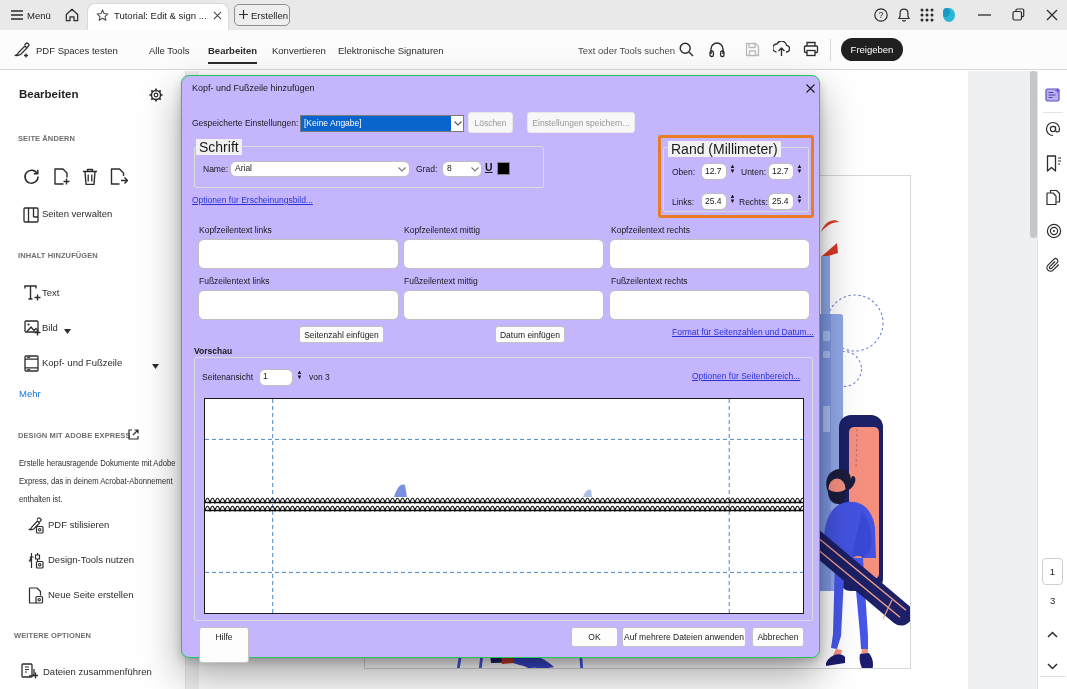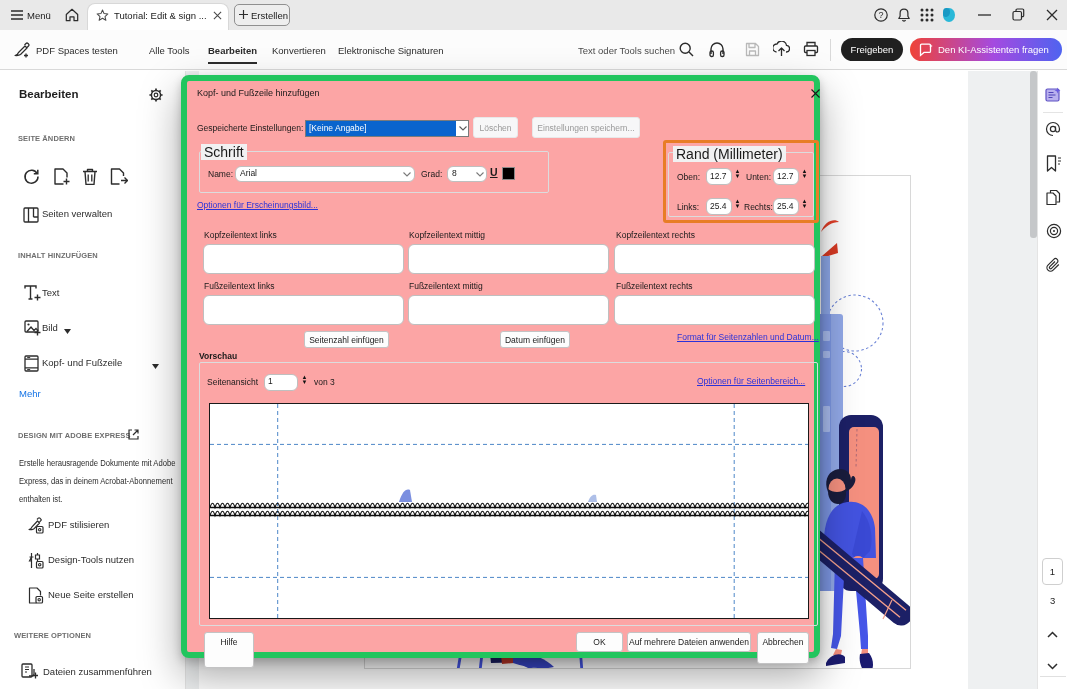--- a/index.html
+++ b/index.html
@@ -24,21 +24,21 @@
 
   
   #docarea { left:186px; top:71px; width:851px; height:618px; background:#eef0f1; }
   #page { left:13px; top:0px; width:769px; height:618px; background:#fff; }
   #frame { left:178px; top:104px; width:547px; height:494px; border:1px solid #d8d8d8; background:#fff; overflow:hidden; }
 
   
   #rail { left:1037px; top:71px; width:30px; height:618px; background:#fff; border-left:1px solid #e4e4e4; }
 
   
-  #dialog { left:181px; top:75px; width:639px; height:583px; background:#fca5a5; border:6px solid #22c55e; border-radius:8px; box-shadow:0 18px 40px rgba(0,0,0,.35), 0 4px 10px rgba(0,0,0,.2); }
+  #dialog { left:181px; top:75px; width:639px; height:583px; background:#c4b5fd; border:1px solid #22c55e; border-radius:8px; box-shadow:0 18px 40px rgba(0,0,0,.35), 0 4px 10px rgba(0,0,0,.2); }
   .dlg { font-size:8.5px; color:#1a1a1a; }
   .dbtn { position:absolute; background:#fdfdfd; border:1px solid #c3c3c4; border-radius:3px; font-size:8.5px; color:#1a1a1a; text-align:center; }
   .dbtn.dis { color:#999; background:#f7f7f8; border-color:#e8e8e9; }
   .dlink { position:absolute; font-size:8.5px; color:#2b32d9; text-decoration:underline; }
   .gbox { position:absolute; border:1px solid #dcdcdd; border-radius:2px; }
   .glabel { position:absolute; font-size:14px; color:#1a1a1a; background:#f1f1f2; padding:0 3px; }
   .tinput { position:absolute; background:#fff; border:1px solid #bfbfbf; border-radius:6px;text-decoration:underline; }
   .spin { position:absolute; width:11px; font-size:6px; color:#111; text-align:center; line-height:5px; }
 </style>
 </head>
@@ -130,27 +130,20 @@
       <path d="M3.5 11a4 4 0 0 1 .5-8 5 5 0 0 1 9.5 1.4A3.3 3.3 0 0 1 13 11" fill="none" stroke="#2c2c2c" stroke-width="1.3"></path>
       <path d="M8.5 15V7.5 M5.5 10 8.5 7l3 3" fill="none" stroke="#2c2c2c" stroke-width="1.3" stroke-linejoin="round"></path>
     </svg>
   <svg class="abs" style="left:803px;top:11px" width="16" height="16" viewBox="0 0 16 16">
       <path d="M4 5V1.5h8V5" fill="none" stroke="#2c2c2c" stroke-width="1.3"></path>
       <rect x="1.5" y="5" width="13" height="6.5" rx="1" fill="none" stroke="#2c2c2c" stroke-width="1.3"></rect>
       <rect x="4" y="9.5" width="8" height="5" fill="#fcfcfc" stroke="#2c2c2c" stroke-width="1.3"></rect>
     </svg>
   <div class="abs" style="left:830px;top:9px;width:1px;height:22px;background:#d9d9d9;"></div>
   <div class="abs" style="left:841px;top:8px;width:62px;height:23px;background:#202020;border-radius:12px;color:#fff;font-size:9.5px;text-align:center;line-height:23px;">Freigeben</div>
-  <div class="abs" style="left:910px;top:8px;width:152px;height:23px;background:linear-gradient(90deg,#ef4337,#a44ae0 55%,#4f63f0);border-radius:12px;color:#fff;font-size:9.5px;line-height:23px;white-space:nowrap;">
-    <svg class="abs" style="left:9px;top:5px" width="15" height="14" viewBox="0 0 15 14">
-        <path d="M1.5 2.4A1.2 1.2 0 0 1 2.7 1.2h7.6A1.2 1.2 0 0 1 11.5 2.4v5.8A1.2 1.2 0 0 1 10.3 9.4H5l-3.5 3z" fill="none" stroke="#fff" stroke-width="1.3"></path>
-        <path d="M11.9 1l.5 1.4 1.4.5-1.4.5-.5 1.4-.5-1.4-1.4-.5 1.4-.5z" fill="#fff"></path>
-      </svg>
-    <span style="margin-left:28px;">Den KI-Assistenten fragen</span>
-  </div>
 </div>
 
 <div id="docarea" class="abs">
   <div id="page" class="abs"></div>
   <div id="frame" class="abs">
     <svg width="547" height="494" style="position:absolute;left:0;top:0;">
       <g fill="none" stroke="#6b83d6" stroke-width="1.1" stroke-dasharray="2.5 2.5">
         <circle cx="490" cy="147" r="28"></circle>
         <circle cx="479" cy="193" r="17.5"></circle>
       </g>
@@ -443,14 +436,14 @@
       <path d="M0 111.5q2.5 -8.6 5 0q2.5 -8.6 5 0q2.5 -8.6 5 0q2.5 -8.6 5 0q2.5 -8.6 5 0q2.5 -8.6 5 0q2.5 -8.6 5 0q2.5 -8.6 5 0q2.5 -8.6 5 0q2.5 -8.6 5 0q2.5 -8.6 5 0q2.5 -8.6 5 0q2.5 -8.6 5 0q2.5 -8.6 5 0q2.5 -8.6 5 0q2.5 -8.6 5 0q2.5 -8.6 5 0q2.5 -8.6 5 0q2.5 -8.6 5 0q2.5 -8.6 5 0q2.5 -8.6 5 0q2.5 -8.6 5 0q2.5 -8.6 5 0q2.5 -8.6 5 0q2.5 -8.6 5 0q2.5 -8.6 5 0q2.5 -8.6 5 0q2.5 -8.6 5 0q2.5 -8.6 5 0q2.5 -8.6 5 0q2.5 -8.6 5 0q2.5 -8.6 5 0q2.5 -8.6 5 0q2.5 -8.6 5 0q2.5 -8.6 5 0q2.5 -8.6 5 0q2.5 -8.6 5 0q2.5 -8.6 5 0q2.5 -8.6 5 0q2.5 -8.6 5 0q2.5 -8.6 5 0q2.5 -8.6 5 0q2.5 -8.6 5 0q2.5 -8.6 5 0q2.5 -8.6 5 0q2.5 -8.6 5 0q2.5 -8.6 5 0q2.5 -8.6 5 0q2.5 -8.6 5 0q2.5 -8.6 5 0q2.5 -8.6 5 0q2.5 -8.6 5 0q2.5 -8.6 5 0q2.5 -8.6 5 0q2.5 -8.6 5 0q2.5 -8.6 5 0q2.5 -8.6 5 0q2.5 -8.6 5 0q2.5 -8.6 5 0q2.5 -8.6 5 0q2.5 -8.6 5 0q2.5 -8.6 5 0q2.5 -8.6 5 0q2.5 -8.6 5 0q2.5 -8.6 5 0q2.5 -8.6 5 0q2.5 -8.6 5 0q2.5 -8.6 5 0q2.5 -8.6 5 0q2.5 -8.6 5 0q2.5 -8.6 5 0q2.5 -8.6 5 0q2.5 -8.6 5 0q2.5 -8.6 5 0q2.5 -8.6 5 0q2.5 -8.6 5 0q2.5 -8.6 5 0q2.5 -8.6 5 0q2.5 -8.6 5 0q2.5 -8.6 5 0q2.5 -8.6 5 0q2.5 -8.6 5 0q2.5 -8.6 5 0q2.5 -8.6 5 0q2.5 -8.6 5 0q2.5 -8.6 5 0q2.5 -8.6 5 0q2.5 -8.6 5 0q2.5 -8.6 5 0q2.5 -8.6 5 0q2.5 -8.6 5 0q2.5 -8.6 5 0q2.5 -8.6 5 0q2.5 -8.6 5 0q2.5 -8.6 5 0q2.5 -8.6 5 0q2.5 -8.6 5 0q2.5 -8.6 5 0q2.5 -8.6 5 0q2.5 -8.6 5 0q2.5 -8.6 5 0q2.5 -8.6 5 0q2.5 -8.6 5 0q2.5 -8.6 5 0q2.5 -8.6 5 0q2.5 -8.6 5 0q2.5 -8.6 5 0q2.5 -8.6 5 0q2.5 -8.6 5 0q2.5 -8.6 5 0q2.5 -8.6 5 0q2.5 -8.6 5 0q2.5 -8.6 5 0q2.5 -8.6 5 0q2.5 -8.6 5 0q2.5 -8.6 5 0q2.5 -8.6 5 0q2.5 -8.6 5 0q2.5 -8.6 5 0q2.5 -8.6 5 0" fill="none" stroke="#0c0c0c" stroke-width="1.15"></path>
       <line x1="0" y1="111.5" x2="598" y2="111.5" stroke="#0c0c0c" stroke-width="1.4"></line>
       <path d="M189 98 C192 88 196 84 200 86 L202 98 Z" fill="#7b8fe0"></path>
       <path d="M378 98 C380 92 383 90 386 91 L387 98 Z" fill="#aebfe8"></path>
     </svg>
   </div>
 
   <div class="dbtn" style="left:17px;top:551px;width:50px;height:36px;line-height:19px;">Hilfe</div>
   <div class="dbtn" style="left:389px;top:551px;width:47px;height:20px;line-height:19px;">OK</div>
   <div class="dbtn" style="left:440px;top:551px;width:124px;height:20px;line-height:19px;">Auf mehrere Dateien anwenden</div>
-  <div class="dbtn" style="left:570px;top:551px;width:52px;height:32px;line-height:19px;">Abbrechen</div>
+  <div class="dbtn" style="left:570px;top:551px;width:52px;height:20px;line-height:19px;">Abbrechen</div>
 </div>
 
 </body></html>

